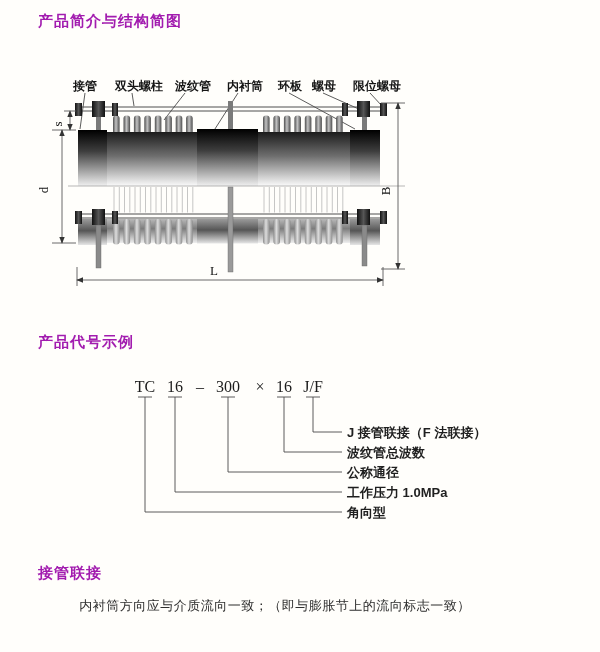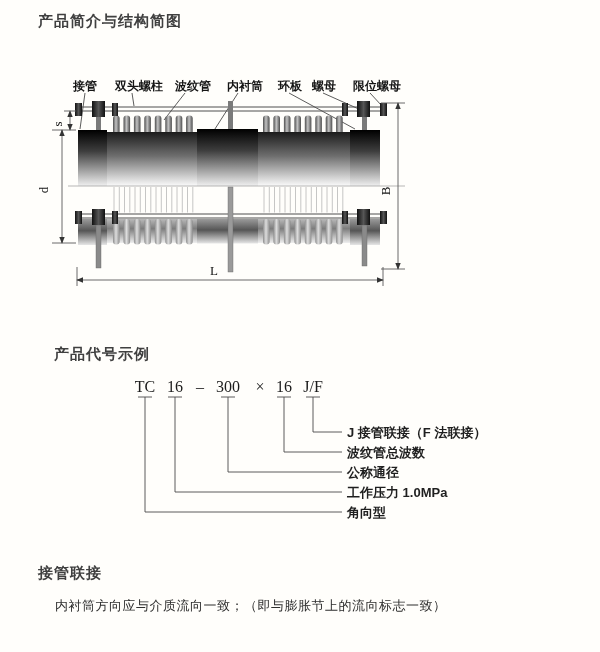--- a/index.html
+++ b/index.html
@@ -1,22 +1,22 @@
 <!DOCTYPE html>
 <html><head>
 <meta charset="utf-8">
 <style>
   html,body{margin:0;padding:0;}
   body{background:#e8e8e8;font-family:"Liberation Sans","DejaVu Sans",sans-serif;}
   .page{position:relative;width:600px;height:652px;background:#fffefb;overflow:hidden;}
-  .sec-title{position:absolute;left:38px;font-size:15px;font-weight:bold;letter-spacing:1px;color:#404040;}
+  .sec-title{position:absolute;left:38px;font-size:15px;font-weight:bold;letter-spacing:1px;color:#a21caf;}
   #title-intro{top:12px;}
-  #title-code{top:345px;margin-left:16px;}
+  #title-code{top:333px;}
   #title-install{top:564px;}
-  .para{position:absolute;left:55px;top:593px;width:440px;font-size:13px;line-height:25px;color:#2e2e2e;letter-spacing:0.5px;}
+  .para{position:absolute;left:55px;top:593px;width:440px;font-size:13px;line-height:25px;color:#2e2e2e;letter-spacing:0.5px;text-align:center;}
   svg text{font-family:"Liberation Sans","DejaVu Sans",sans-serif;}
   svg .serif{font-family:"Liberation Serif","DejaVu Serif",serif;}
   .part-label{font-size:12px;font-weight:bold;fill:#151515;}
   .dim-letter{font-size:13px;fill:#111;}
   .code-token{font-size:16px;fill:#1c1c1c;}
   .code-note{font-size:13px;font-weight:bold;fill:#1f1f1f;}
   .thinline{stroke:#4a4a4a;stroke-width:0.9;fill:none;}
   .dimline{stroke:#5a5a5a;stroke-width:0.9;fill:none;}
   .rodline{stroke:#4f4f4f;stroke-width:1;fill:none;}
 </style>

